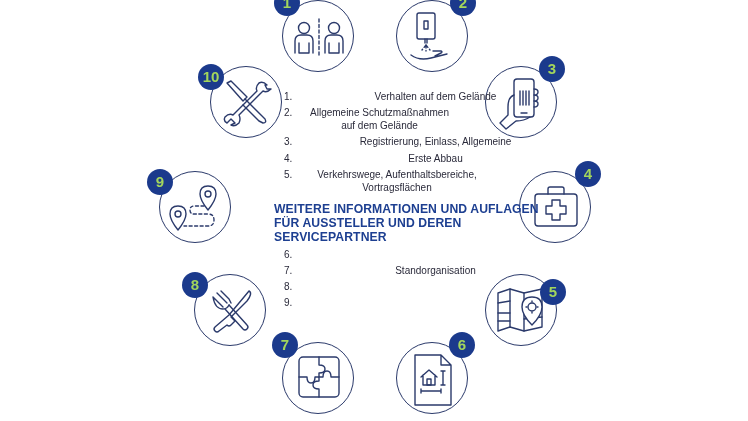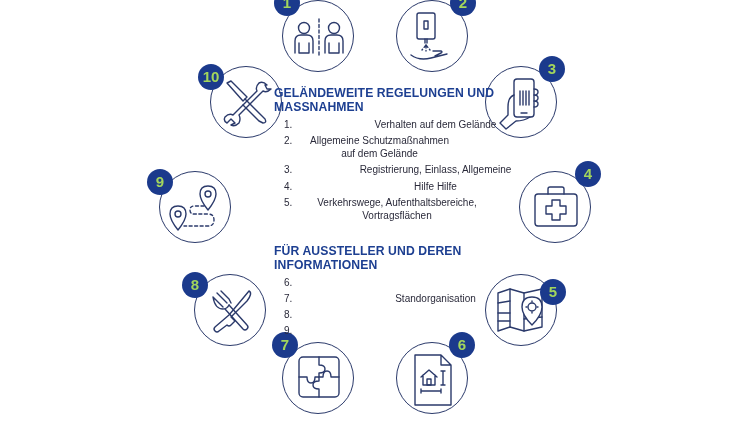--- a/index.html
+++ b/index.html
@@ -139,51 +139,47 @@
       <path class="s" d="M16 16 L20 14 L36 30 L32 34 Z"></path>
       <path class="s" d="M34 32 L50 48 L54 52 Q56 56 52 56 L48 54 L32 38"></path>
       <path class="s" d="M56 18 Q52 14 48 16 Q44 20 46 24 L22 48 Q18 46 14 50 Q12 54 16 56 L20 52 L24 56 L20 58 Q24 60 28 56 Q30 52 28 48 L52 24 Q56 26 60 22 L56 22 L54 18 Z"></path>
     </svg>
   </div>
   <div class="badge" style="left:-12px; top:-2px;">10</div>
 </div>
 
 <div class="text-block">
   <div>
-    <p class="heading">
-      <span>GELÄNDEWEITE REGELUNGEN UND</span><br>
-      <span>MASSNAHMEN</span>
-    </p>
     <ol class="list">
       <li>
           <span class="num">1.</span>
           <span class="lbl">Verhalten auf dem Gelände</span>
         </li>
       <li>
           <span class="num">2.</span>
           <span class="lbl" style="max-width:145px">Allgemeine Schutzmaßnahmen auf dem Gelände</span>
         </li>
       <li>
           <span class="num">3.</span>
           <span class="lbl">Registrierung, Einlass, Allgemeine</span>
         </li>
       <li>
           <span class="num">4.</span>
-          <span class="lbl">Hilfe Hilfe</span>
+          <span class="lbl">Erste Abbau</span>
         </li>
       <li>
           <span class="num">5.</span>
           <span class="lbl" style="max-width:180px">Verkehrswege, Aufenthaltsbereiche, Vortragsflächen</span>
         </li>
     </ol>
   </div>
   <div class="h2">
     <p class="heading">
-      <br>
-      <span>FÜR AUSSTELLER UND DEREN INFORMATIONEN</span>
+      <span>WEITERE INFORMATIONEN UND AUFLAGEN</span><br>
+      <span>FÜR AUSSTELLER UND DEREN SERVICEPARTNER</span>
     </p>
     <ol class="list">
       <li>
           <span class="num">6.</span>
         </li>
       <li>
           <span class="num">7.</span>
           <span class="lbl">Standorganisation</span>
         </li>
       <li>

